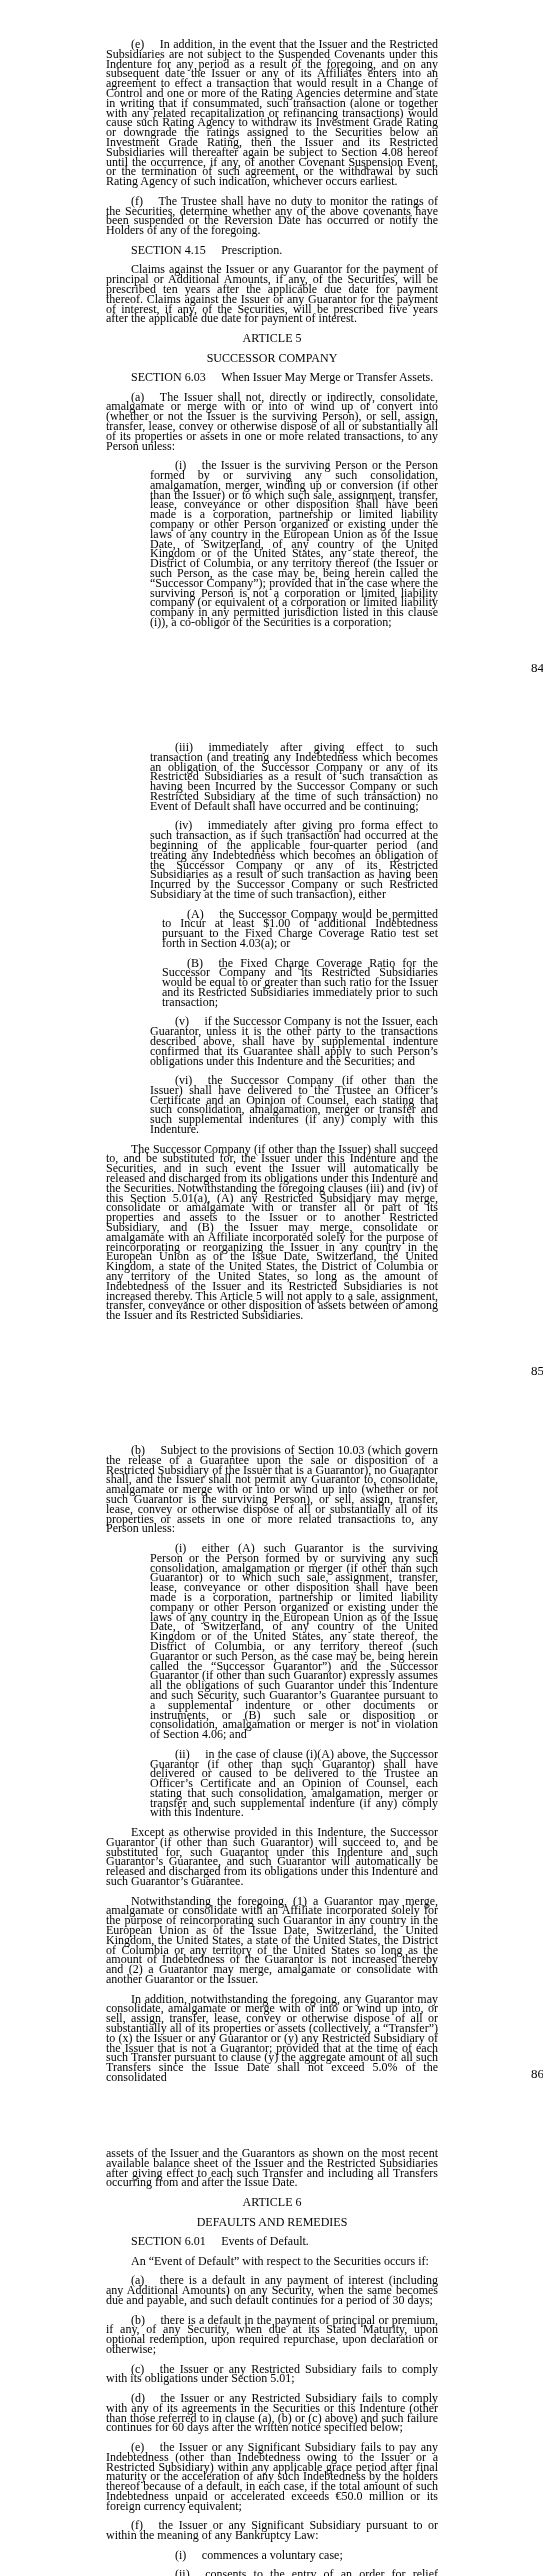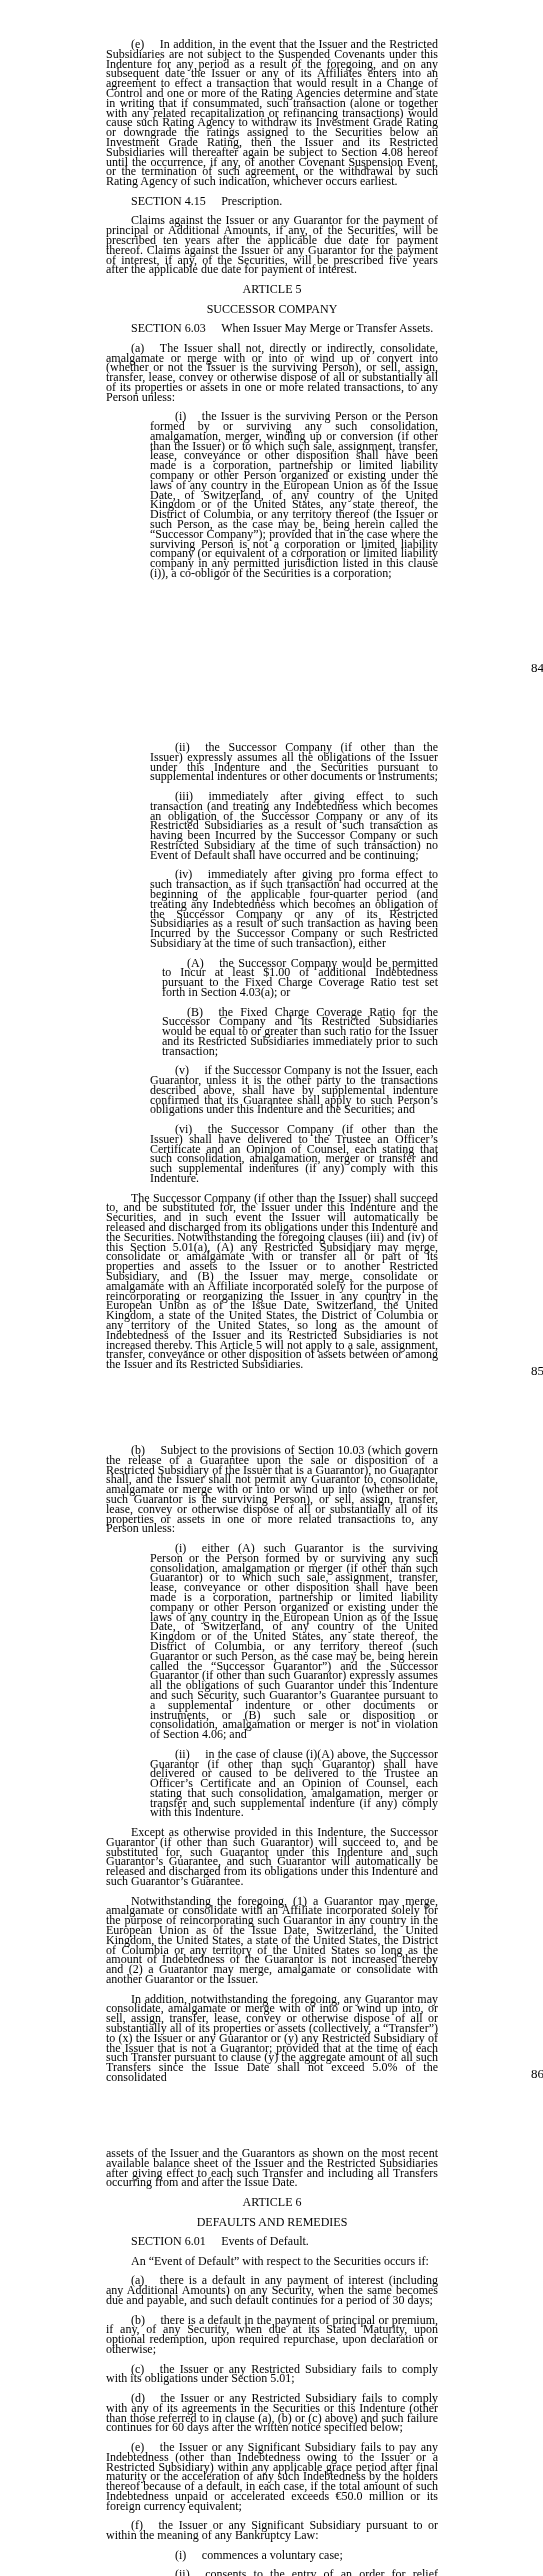--- a/index.html
+++ b/index.html
@@ -44,33 +44,33 @@
     line-height: 9.8px;
   }
 </style>
 </head>
 <body>
 
 <div id="doc">
     <section class="page">
       <div class="page-body">
         <p class="block para level-0"><span class="marker">(e)</span><span class="tab"></span>In addition, in the event that the Issuer and the Restricted Subsidiaries are not subject to the Suspended Covenants under this Indenture for any period as a result of the foregoing, and on any subsequent date the Issuer or any of its Affiliates enters into an agreement to effect a transaction that would result in a Change of Control and one or more of the Rating Agencies determine and state in writing that if consummated, such transaction (alone or together with any related recapitalization or refinancing transactions) would cause such Rating Agency to withdraw its Investment Grade Rating or downgrade the ratings assigned to the Securities below an Investment Grade Rating, then the Issuer and its Restricted Subsidiaries will thereafter again be subject to Section 4.08 hereof until the occurrence, if any, of another Covenant Suspension Event, or the termination of such agreement, or the withdrawal by such Rating Agency of such indication, whichever occurs earliest.</p>
+        <p class="block para level-0"><span class="marker">(f)</span><span class="tab"></span>The Trustee shall have no duty to monitor the ratings of the Securities, determine whether any of the above covenants have been suspended or the Reversion Date has occurred or notify the Holders of any of the foregoing.</p>
         <p class="block section-line"><span class="section-label">SECTION 4.15</span><span class="tab"></span><span class="section-title">Prescription.</span></p>
         <p class="block para level-0">Claims against the Issuer or any Guarantor for the payment of principal or Additional Amounts, if any, of the Securities, will be prescribed ten years after the applicable due date for payment thereof. Claims against the Issuer or any Guarantor for the payment of interest, if any, of the Securities, will be prescribed five years after the applicable due date for payment of interest.</p>
         <p class="block center">ARTICLE 5</p>
         <p class="block center">SUCCESSOR COMPANY</p>
         <p class="block section-line"><span class="section-label">SECTION 6.03</span><span class="tab"></span><span class="section-title">When Issuer May Merge or Transfer Assets.</span></p>
         <p class="block para level-0"><span class="marker">(a)</span><span class="tab"></span>The Issuer shall not, directly or indirectly, consolidate, amalgamate or merge with or into or wind up or convert into (whether or not the Issuer is the surviving Person), or sell, assign, transfer, lease, convey or otherwise dispose of all or substantially all of its properties or assets in one or more related transactions, to any Person unless:</p>
         <p class="block para level-1"><span class="marker">(i)</span><span class="tab"></span>the Issuer is the surviving Person or the Person formed by or surviving any such consolidation, amalgamation, merger, winding up or conversion (if other than the Issuer) or to which such sale, assignment, transfer, lease, conveyance or other disposition shall have been made is a corporation, partnership or limited liability company or other Person organized or existing under the laws of any country in the European Union as of the Issue Date, of Switzerland, of any country of the United Kingdom or of the United States, any state thereof, the District of Columbia, or any territory thereof (the Issuer or such Person, as the case may be, being herein called the “Successor Company”); provided that in the case where the surviving Person is not a corporation or limited liability company (or equivalent of a corporation or limited liability company in any permitted jurisdiction listed in this clause (i)), a co-obligor of the Securities is a corporation;</p>
       </div>
       <div class="page-number">84</div>
     </section>
     <section class="page">
       <div class="page-body">
-        <p class="block para level-1"><span class="marker">(ii)</span><span class="tab"></span>the Successor Company (if other than the Issuer) expressly assumes all the obligations of the Issuer under this Indenture and the Securities pursuant to supplemental indentures or other documents or instruments;</p>
         <p class="block para level-1"><span class="marker">(iii)</span><span class="tab"></span>immediately after giving effect to such transaction (and treating any Indebtedness which becomes an obligation of the Successor Company or any of its Restricted Subsidiaries as a result of such transaction as having been Incurred by the Successor Company or such Restricted Subsidiary at the time of such transaction) no Event of Default shall have occurred and be continuing;</p>
         <p class="block para level-1"><span class="marker">(iv)</span><span class="tab"></span>immediately after giving pro forma effect to such transaction, as if such transaction had occurred at the beginning of the applicable four-quarter period (and treating any Indebtedness which becomes an obligation of the Successor Company or any of its Restricted Subsidiaries as a result of such transaction as having been Incurred by the Successor Company or such Restricted Subsidiary at the time of such transaction), either</p>
         <p class="block para level-2"><span class="marker">(A)</span><span class="tab"></span>the Successor Company would be permitted to Incur at least $1.00 of additional Indebtedness pursuant to the Fixed Charge Coverage Ratio test set forth in Section 4.03(a); or</p>
         <p class="block para level-2"><span class="marker">(B)</span><span class="tab"></span>the Fixed Charge Coverage Ratio for the Successor Company and its Restricted Subsidiaries would be equal to or greater than such ratio for the Issuer and its Restricted Subsidiaries immediately prior to such transaction;</p>
         <p class="block para level-1"><span class="marker">(v)</span><span class="tab"></span>if the Successor Company is not the Issuer, each Guarantor, unless it is the other party to the transactions described above, shall have by supplemental indenture confirmed that its Guarantee shall apply to such Person’s obligations under this Indenture and the Securities; and</p>
         <p class="block para level-1"><span class="marker">(vi)</span><span class="tab"></span>the Successor Company (if other than the Issuer) shall have delivered to the Trustee an Officer’s Certificate and an Opinion of Counsel, each stating that such consolidation, amalgamation, merger or transfer and such supplemental indentures (if any) comply with this Indenture.</p>
         <p class="block para level-0">The Successor Company (if other than the Issuer) shall succeed to, and be substituted for, the Issuer under this Indenture and the Securities, and in such event the Issuer will automatically be released and discharged from its obligations under this Indenture and the Securities. Notwithstanding the foregoing clauses (iii) and (iv) of this Section 5.01(a), (A) any Restricted Subsidiary may merge, consolidate or amalgamate with or transfer all or part of its properties and assets to the Issuer or to another Restricted Subsidiary, and (B) the Issuer may merge, consolidate or amalgamate with an Affiliate incorporated solely for the purpose of reincorporating or reorganizing the Issuer in any country in the European Union as of the Issue Date, Switzerland, the United Kingdom, a state of the United States, the District of Columbia or any territory of the United States, so long as the amount of Indebtedness of the Issuer and its Restricted Subsidiaries is not increased thereby. This Article 5 will not apply to a sale, assignment, transfer, conveyance or other disposition of assets between or among the Issuer and its Restricted Subsidiaries.</p>
       </div>
       <div class="page-number">85</div>
     </section>

